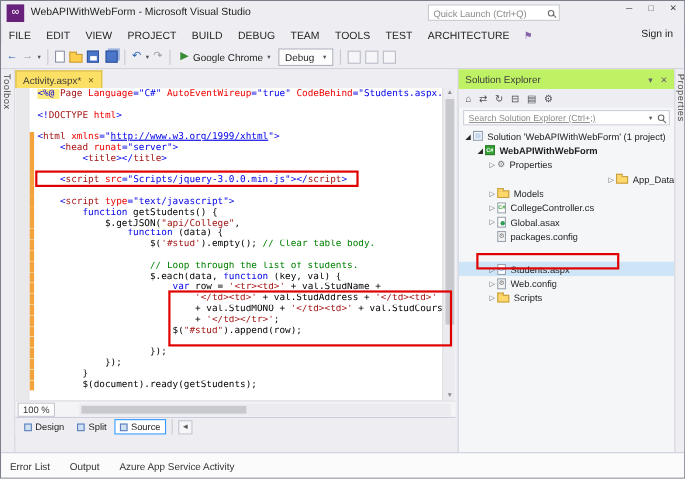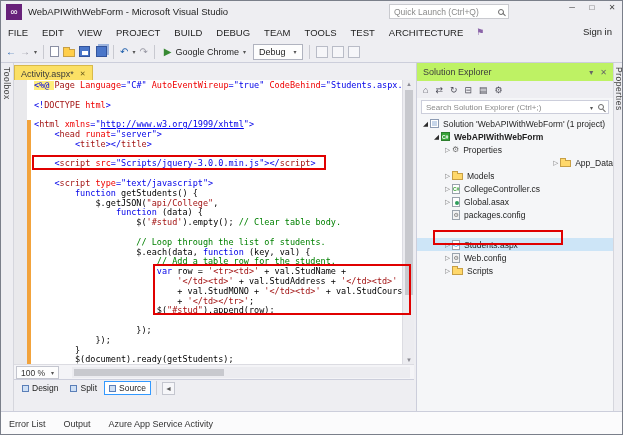--- a/index.html
+++ b/index.html
@@ -66,42 +66,42 @@
   .tk-a { color:#ee0000; }
   .tk-c { color:#008000; }
   .tk-p { color:#000; }
   .tk-u { color:#0000e8; text-decoration:underline; }
   .tk-dir { color:#0000e8; background:#ffee7d; }
   .vscroll { position:absolute; right:0; top:0; width:12px; height:100%; background:#ececf0; border-left:1px solid #dcdce2; }
   .vscroll .thumb { position:absolute; left:2px; top:10px; width:8px; height:205px; background:#c8c9ce; }
   .vscroll .ar { position:absolute; left:0; width:12px; text-align:center; font-size:6px; color:#8a8a92; }
 
   .zoomrow { position:absolute; left:0; top:301px; width:100%; height:15px; background:#f4f4f7; border-top:1px solid #dcdce2; }
-  .zoom-dd { position:absolute; left:2px; top:1px; height:13px; border:1px solid #c4c6cf; background:#fdfdfd; display:flex; align-items:center; gap:6px; padding:0 4px; }
+  .zoom-dd { position:absolute; left:2px; top:1px; height:13px; border:1px solid #c4c6cf; background:#fdfdfd; display:flex; align-items:center; gap:6px; padding:0 4px;flex-direction:column; }
   .zoom-dd .z { font-size:8.5px; color:#333; }
   .hscroll { position:absolute; left:58px; right:4px; top:2px; height:11px; background:#ececf0; }
   .hscroll .thumb { position:absolute; left:2px; top:2px; width:150px; height:7px; background:#c8c9ce; }
 
   .designbar { position:absolute; left:0; top:316px; width:100%; height:17px; background:#eeeef2; border-top:1px solid #cccedb; display:flex; align-items:center; gap:3px; padding:0 3px; }
   .view-btn { display:flex; align-items:center; height:14px; padding:0 4px; font-size:8.5px; color:#1e1e1e; gap:3px; background:transparent; border:1px solid transparent; }
   .view-btn.active { background:#fff; border:1px solid #3399ff; }
   .view-ic { width:7px; height:7px; border:1px solid #5b7fb8; background:#cfe0f5; display:inline-block; }
   .crumb-nav { width:13px; height:13px; border:1px solid #c4c6cf; background:#f6f6f9; font-size:7px; color:#555; text-align:center; line-height:12px; }
   .crumb { height:13px; line-height:13px; padding:0 5px; font-size:8.5px; color:#0d0d8f; background:#f6f6f9; border:1px solid #c4c6cf; font-family:"DejaVu Sans Mono", monospace; }
   .crumb.active { background:#fbdd5a; border-color:#c8a62b; }
 
   
   .sol-exp { position:absolute; left:415px; top:0; width:197px; height:348px; background:#f5f6f8; border-left:1px solid #cccedb; }
   .se-title { position:absolute; left:0; top:0; width:100%; height:18px; background:#bef264; display:flex; align-items:center; padding:0 6px; }
   .se-title .tt { flex:1; font-size:9px; color:#3d3d3d; }
   .se-title .ic { font-size:8px; color:#666; margin-left:7px; }
   .se-toolbar { position:absolute; left:0; top:18px; width:100%; height:17px; background:#eeeef2; display:flex; align-items:center; gap:7px; padding:0 6px; }
   .se-tbi { font-size:9px; color:#4a4a55; }
   .se-search { position:absolute; left:4px; right:4px; top:37px; height:14px; background:#fff; border:1px solid #cccedb; display:flex; align-items:center; padding:0 4px; gap:5px; }
-  .se-search .ph { flex:1; font-size:8px; color:#8a8a8a; white-space:nowrap; overflow:hidden; }
+  .se-search .ph { flex:1; font-size:8px; color:#8a8a8a; white-space:nowrap; overflow:hidden;text-decoration:underline; }
   .se-search .caret { font-size:6px; color:#555; }
   .se-tree { position:absolute; left:0; top:54px; right:0; bottom:0; overflow:hidden; }
   .tree-row { display:flex; align-items:center; height:13px; white-space:nowrap; }
   .tree-row.selected { background:#cde5f7;margin-top:17px; }
   .tree-row .arrow { width:9px; font-size:6.5px; color:#6d6d6d; text-align:center; flex:none; }
   .tree-row .arrow.exp { color:#2b2b2b; }
   .tree-row .lbl { font-size:8.5px; color:#1e1e1e; overflow:hidden; }
   .tree-row.bold .lbl { font-weight:bold; }
   .ti { display:inline-block; position:relative; flex:none; margin-right:4px; }
   .ti-solution { width:9px; height:9px; background:#fff; border:1px solid #8c9bb3; }
@@ -209,21 +209,20 @@
             <div class="code-line mod"><span class="tk-p">    </span><span class="tk-d">&lt;</span><span class="tk-t">script </span><span class="tk-a">src</span><span class="tk-v">="Scripts/jquery-3.0.0.min.js"</span><span class="tk-d">&gt;&lt;/</span><span class="tk-t">script</span><span class="tk-d">&gt;</span></div>
             <div class="code-line mod"></div>
             <div class="code-line mod"><span class="tk-p">    </span><span class="tk-d">&lt;</span><span class="tk-t">script </span><span class="tk-a">type</span><span class="tk-v">="text/javascript"</span><span class="tk-d">&gt;</span></div>
             <div class="code-line mod"><span class="tk-p">        </span><span class="tk-k">function </span><span class="tk-p">getStudents() {</span></div>
             <div class="code-line mod"><span class="tk-p">            $.getJSON(</span><span class="tk-s">"api/College"</span><span class="tk-p">,</span></div>
             <div class="code-line mod"><span class="tk-p">                </span><span class="tk-k">function </span><span class="tk-p">(data) {</span></div>
             <div class="code-line mod"><span class="tk-p">                    $(</span><span class="tk-s">'#stud'</span><span class="tk-p">).empty(); </span><span class="tk-c">// Clear table body.</span></div>
             <div class="code-line mod"></div>
             <div class="code-line mod"><span class="tk-p">                    </span><span class="tk-c">// Loop through the list of students.</span></div>
             <div class="code-line mod"><span class="tk-p">                    $.each(data, </span><span class="tk-k">function </span><span class="tk-p">(key, val) {</span></div>
-            <div class="code-line mod"><span class="tk-p">                        </span><span class="tk-c">// Add a table row for the student.</span></div>
             <div class="code-line mod"><span class="tk-p">                        </span><span class="tk-k">var </span><span class="tk-p">row = </span><span class="tk-s">'&lt;tr&gt;&lt;td&gt;'</span><span class="tk-p"> + val.StudName +</span></div>
             <div class="code-line mod"><span class="tk-p">                            </span><span class="tk-s">'&lt;/td&gt;&lt;td&gt;'</span><span class="tk-p"> + val.StudAddress + </span><span class="tk-s">'&lt;/td&gt;&lt;td&gt;'</span></div>
             <div class="code-line mod"><span class="tk-p">                            + val.StudMONO + </span><span class="tk-s">'&lt;/td&gt;&lt;td&gt;'</span><span class="tk-p"> + val.StudCourse</span></div>
             <div class="code-line mod"><span class="tk-p">                            + </span><span class="tk-s">'&lt;/td&gt;&lt;/tr&gt;'</span><span class="tk-p">;</span></div>
             <div class="code-line mod"><span class="tk-p">                        $(</span><span class="tk-s">"#stud"</span><span class="tk-p">).append(row);</span></div>
             <div class="code-line mod"></div>
             <div class="code-line mod"><span class="tk-p">                    });</span></div>
             <div class="code-line mod"><span class="tk-p">            });</span></div>
             <div class="code-line mod"><span class="tk-p">        }</span></div>
             <div class="code-line mod"><span class="tk-p">        $(document).ready(getStudents);</span></div>

